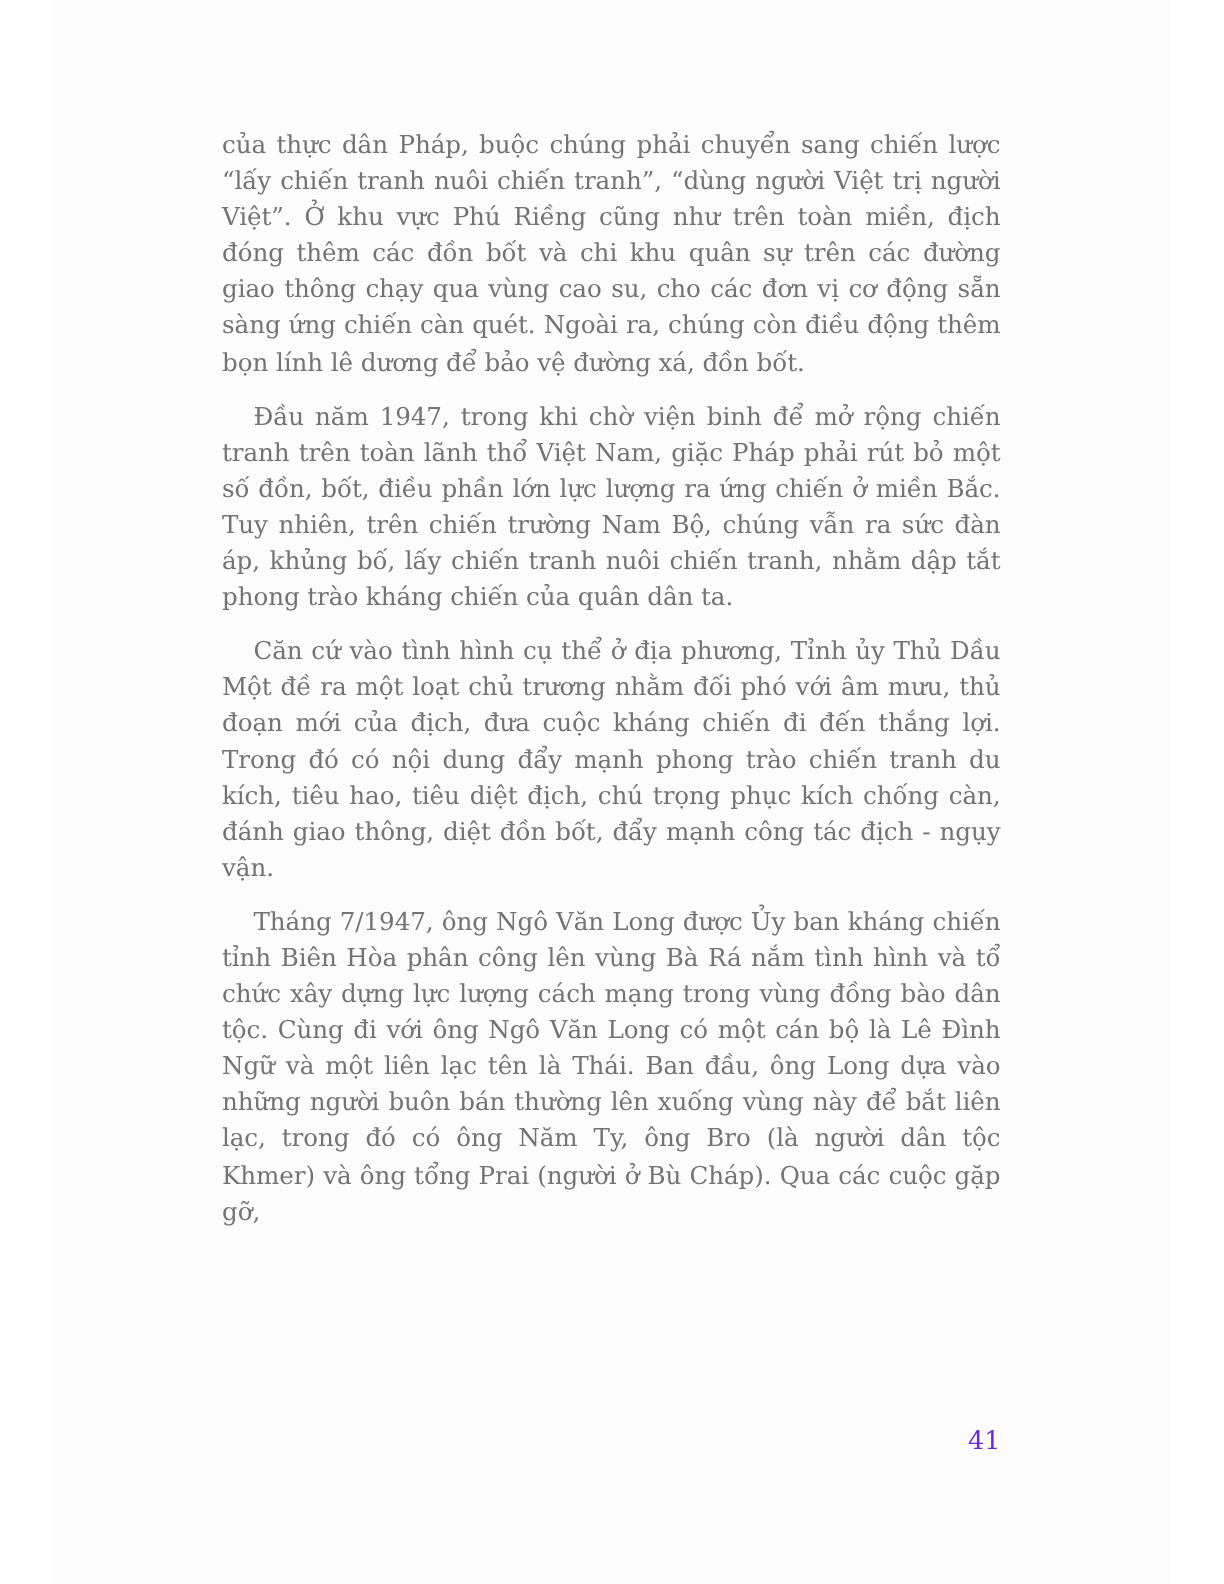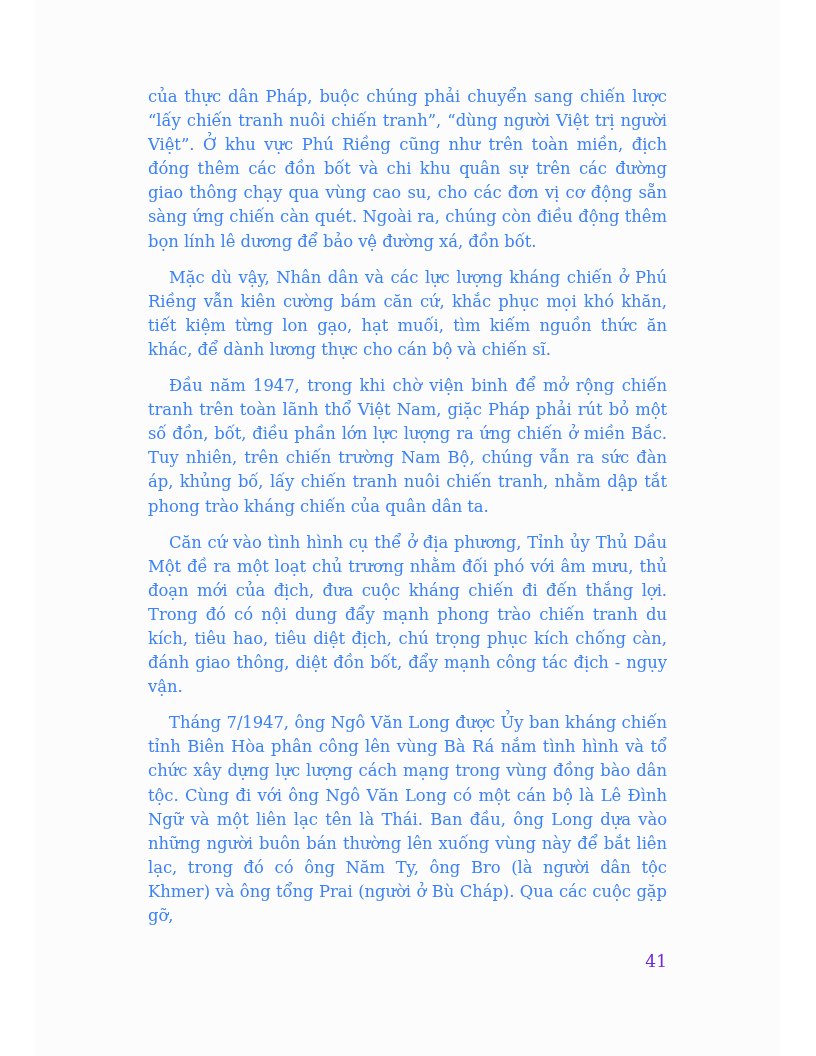--- a/index.html
+++ b/index.html
@@ -22,21 +22,21 @@
     background: #fcfcfc;
   }
   .text-block {
     position: absolute;
     left: 148px;
     top: 85px;
     width: 519px;
     font-family: "DejaVu Serif", "Liberation Serif", serif;
     font-size: 16.4px;
     line-height: 24.1px;
-    color: #3b82f6;
+    color: #737373;
     text-align: justify;
     letter-spacing: -0.05px;
   }
   .para {
     margin: 0 0 12px 0;
     text-indent: 0;
   }
   .para.indent {
     text-indent: 21px;
   }
@@ -51,19 +51,18 @@
     color: #6d28d9;
   }
 </style>
 </head>
 <body>
 
 <div class="scan-page"></div>
 
 <div class="text-block">
   <p class="para">của thực dân Pháp, buộc chúng phải chuyển sang chiến lược “lấy chiến tranh nuôi chiến tranh”, “dùng người Việt trị người Việt”. Ở khu vực Phú Riềng cũng như trên toàn miền, địch đóng thêm các đồn bốt và chi khu quân sự trên các đường giao thông chạy qua vùng cao su, cho các đơn vị cơ động sẵn sàng ứng chiến càn quét. Ngoài ra, chúng còn điều động thêm bọn lính lê dương để bảo vệ đường xá, đồn bốt.</p>
-  <p class="para indent">Mặc dù vậy, Nhân dân và các lực lượng kháng chiến ở Phú Riềng vẫn kiên cường bám căn cứ, khắc phục mọi khó khăn, tiết kiệm từng lon gạo, hạt muối, tìm kiếm nguồn thức ăn khác, để dành lương thực cho cán bộ và chiến sĩ.</p>
   <p class="para indent">Đầu năm 1947, trong khi chờ viện binh để mở rộng chiến tranh trên toàn lãnh thổ Việt Nam, giặc Pháp phải rút bỏ một số đồn, bốt, điều phần lớn lực lượng ra ứng chiến ở miền Bắc. Tuy nhiên, trên chiến trường Nam Bộ, chúng vẫn ra sức đàn áp, khủng bố, lấy chiến tranh nuôi chiến tranh, nhằm dập tắt phong trào kháng chiến của quân dân ta.</p>
   <p class="para indent">Căn cứ vào tình hình cụ thể ở địa phương, Tỉnh ủy Thủ Dầu Một đề ra một loạt chủ trương nhằm đối phó với âm mưu, thủ đoạn mới của địch, đưa cuộc kháng chiến đi đến thắng lợi. Trong đó có nội dung đẩy mạnh phong trào chiến tranh du kích, tiêu hao, tiêu diệt địch, chú trọng phục kích chống càn, đánh giao thông, diệt đồn bốt, đẩy mạnh công tác địch - ngụy vận.</p>
   <p class="para indent">Tháng 7/1947, ông Ngô Văn Long được Ủy ban kháng chiến tỉnh Biên Hòa phân công lên vùng Bà Rá nắm tình hình và tổ chức xây dựng lực lượng cách mạng trong vùng đồng bào dân tộc. Cùng đi với ông Ngô Văn Long có một cán bộ là Lê Đình Ngữ và một liên lạc tên là Thái. Ban đầu, ông Long dựa vào những người buôn bán thường lên xuống vùng này để bắt liên lạc, trong đó có ông Năm Ty, ông Bro (là người dân tộc Khmer) và ông tổng Prai (người ở Bù Cháp). Qua các cuộc gặp gỡ,</p>
 </div>
 
 <div class="page-number">41</div>
 
 </body></html>

